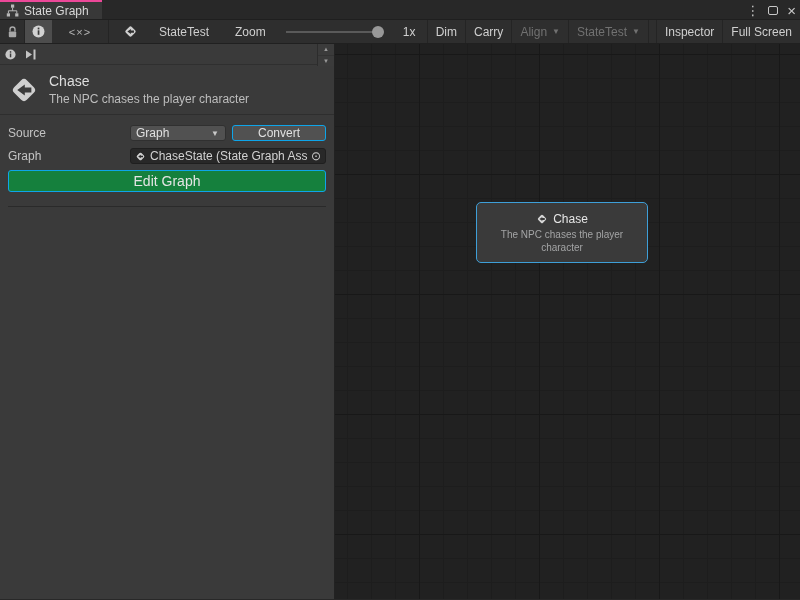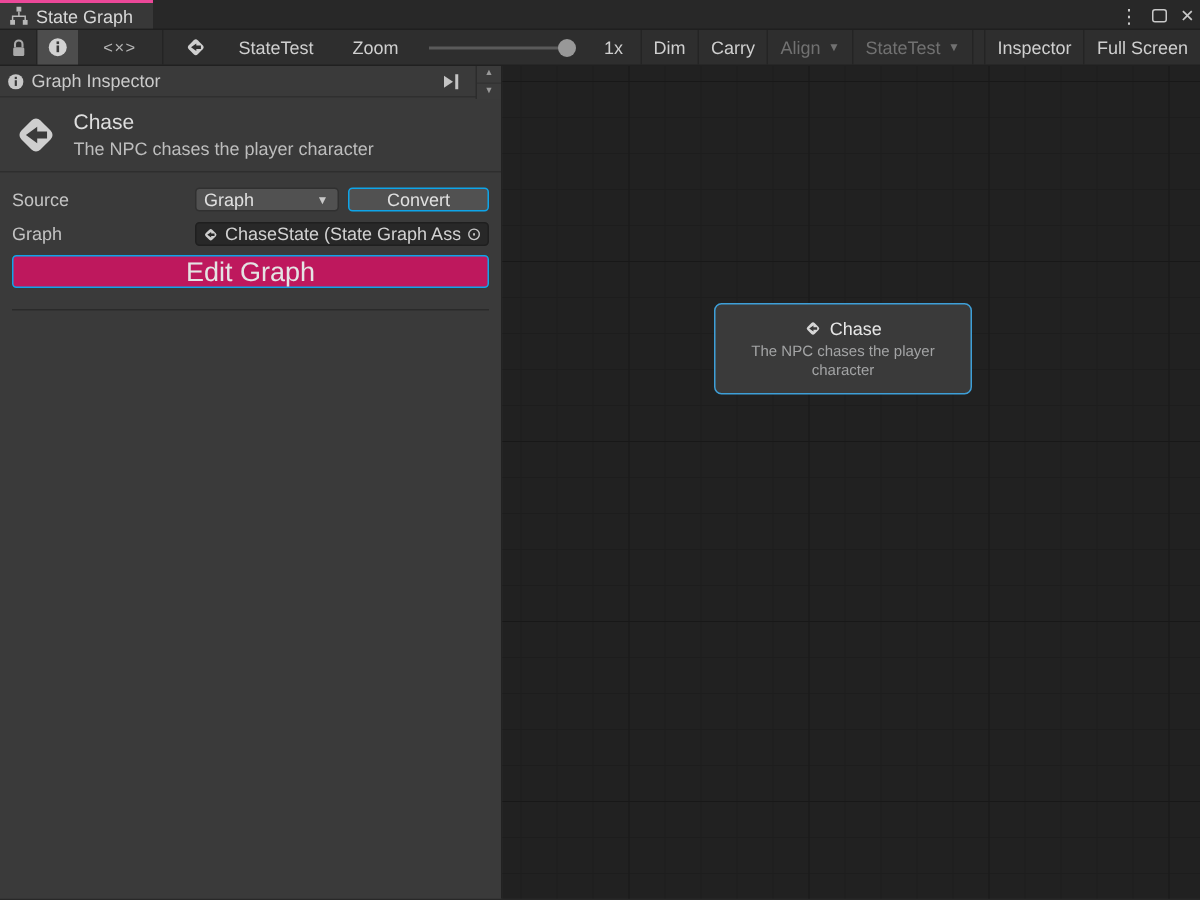--- a/index.html
+++ b/index.html
@@ -69,21 +69,21 @@
   .btn { background:#515151; border:1px solid #0ea5e9; border-radius:3px;
          display:flex; align-items:center; justify-content:center; color:#e0e0e0; }
   .convert { flex:0 0 94px; }
   .objfield { flex:1; background:#282828; border:1px solid #1f1f1f; border-radius:3px;
               display:flex; align-items:center; gap:4px; padding:0 18px 0 4px;
               color:#d2d2d2; position:relative; overflow:hidden; white-space:nowrap; }
   .objfield .obj-text { overflow:hidden; white-space:nowrap; }
   .objpicker { position:absolute; right:1px; top:0; bottom:0; width:16px;
                display:flex; align-items:center; justify-content:center;
                color:#c8c8c8; font-size:12px; background:#282828; }
-  .edit-btn { height:22px; margin-top:5px; background:#be185d; font-size:18px; color:#e4e4e4; }
+  .edit-btn { height:22px; margin-top:5px; background:#15803d; font-size:14px; color:#e4e4e4; }
   .panel-divider { margin-top:14px; border-top:1px solid #2a2a2a; }
   .panel-rest { flex:1; background:#3a3a3a; }
   
   .canvas { flex:1; position:relative; background-color:#212121;
     background-image:
       linear-gradient(to right,#181818 1px,transparent 1px),
       linear-gradient(to bottom,#181818 1px,transparent 1px),
       linear-gradient(to right,#1d1d1d 1px,transparent 1px),
       linear-gradient(to bottom,#1d1d1d 1px,transparent 1px);
     background-size:120px 120px,120px 120px,24px 24px,24px 24px;
@@ -193,21 +193,20 @@
 
   <div class="panel">
     <div class="insp-header">
       <span>
         <svg width="11" height="11" viewBox="0 0 13 13">
           <circle cx="6.5" cy="6.5" r="6" fill="#c8c8c8"></circle>
           <rect x="5.7" y="5.3" width="1.7" height="4.5" fill="#3a3a3a"></rect>
           <rect x="5.7" y="2.6" width="1.7" height="1.8" fill="#3a3a3a"></rect>
         </svg>
       </span>
-      <span class="insp-title">Graph Inspector</span>
       <span class="dock-btn" style="margin-right:18px;">
         <svg width="14" height="13" viewBox="0 0 14 13">
           <polygon points="2,2.5 8,6.5 2,10.5" fill="#c4c4c4"></polygon>
           <rect x="9.5" y="1.5" width="2" height="10" fill="#c4c4c4"></rect>
         </svg>
       </span>
       <div class="scroll-strip">
         <div class="sbtn">▲</div>
         <div class="sbtn">▼</div>
       </div>

